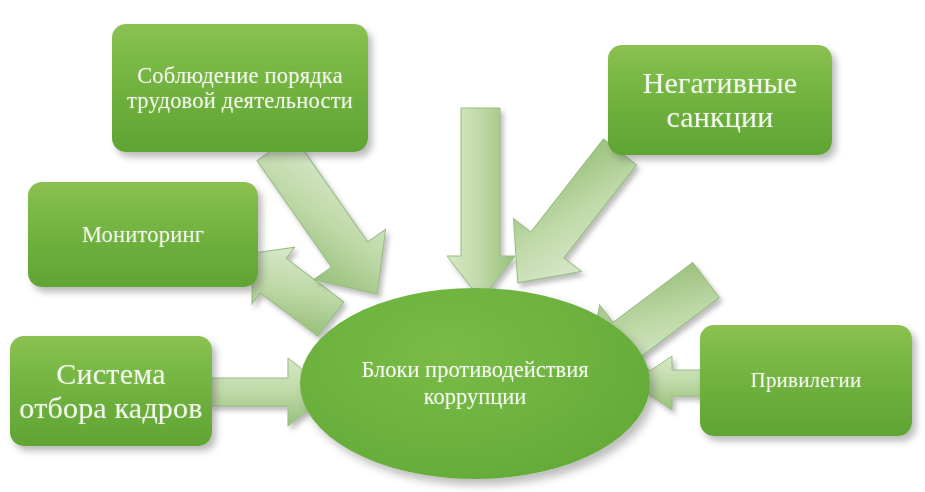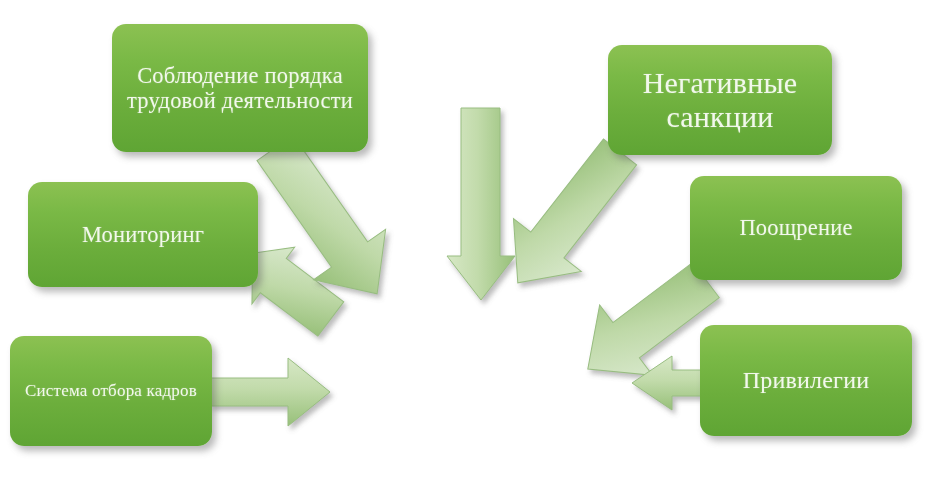--- a/index.html
+++ b/index.html
@@ -120,30 +120,30 @@
 
   <div class="node" style="left:112px; top:24px; width:256px; height:128px; font-size:22.5px;">
     <span class="node-label">Соблюдение порядка трудовой деятельности</span>
   </div>
 
 
   <div class="node" style="left:608px; top:45px; width:224px; height:110px; font-size:30px;">
     <span class="node-label">Негативные санкции</span>
   </div>
 
-  <div class="node" style="left:690px; top:176px; width:212px; height:104px; font-size:22.5px;">
-    <span class="node-label">Поощрение</span>
-  </div>
 
-  <div class="node" style="left:700px; top:325px; width:212px; height:111px; font-size:24px;">
+  <div class="node" style="left:700px; top:325px; width:212px; height:111px; font-size:21px;">
     <span class="node-label">Привилегии</span>
   </div>
 
   <div class="node" style="left:28px; top:182px; width:230px; height:105px; font-size:22.5px;text-align:right;">
     <span class="node-label">Мониторинг</span>
   </div>
 
-  <div class="node" style="left:10px; top:336px; width:202px; height:110px; font-size:17px;">
+  <div class="node" style="left:10px; top:336px; width:202px; height:110px; font-size:30px;">
     <span class="node-label">Система отбора кадров</span>
   </div>
 
+  <div class="ellipse" style="left:300px; top:288px; width:350px; height:191px; font-size:22.5px; padding:0 40px;">
+    <span class="node-label">Блоки противодействия коррупции</span>
+  </div>
 
 </div>
 
 </body></html>

